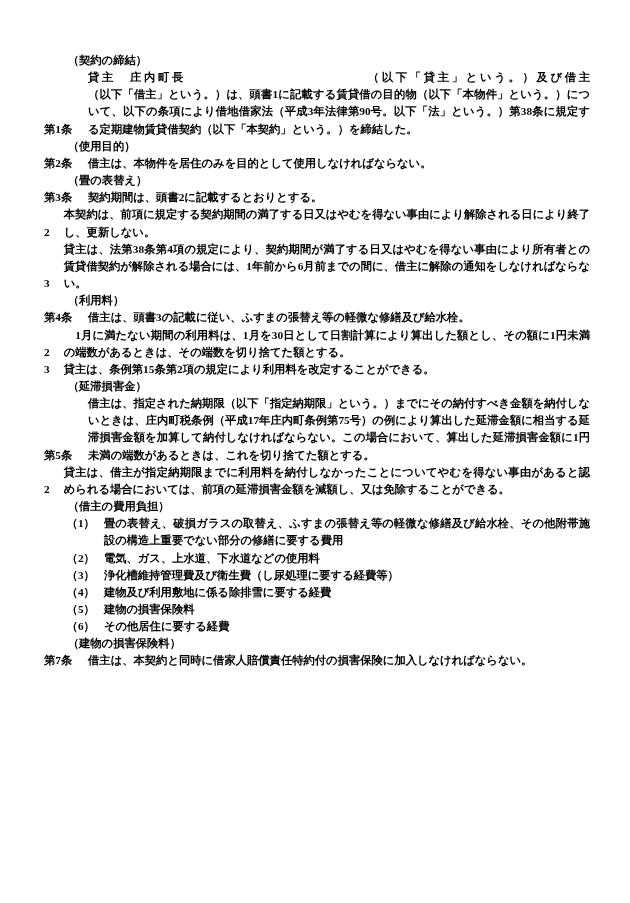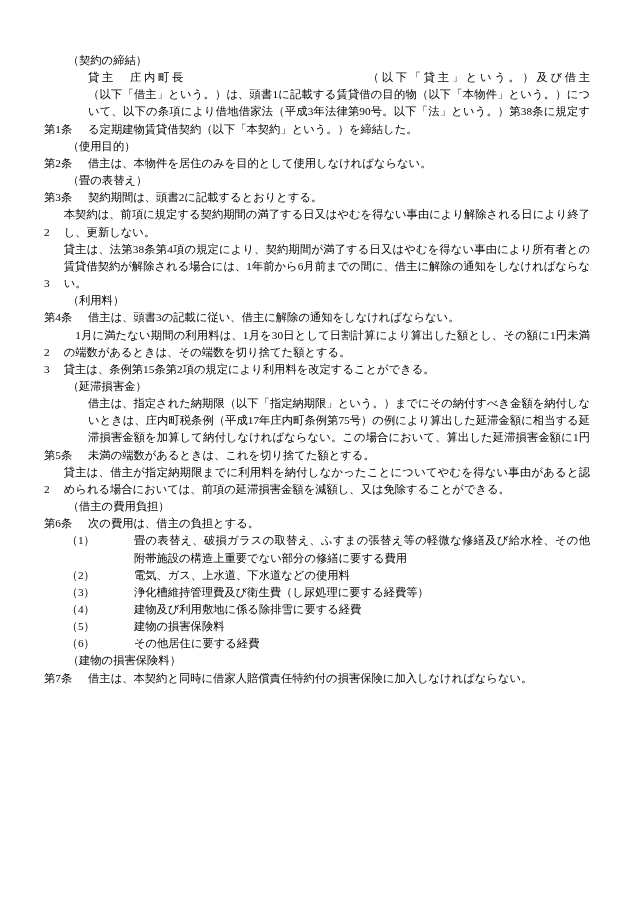--- a/index.html
+++ b/index.html
@@ -14,20 +14,21 @@
     color: #000000;
     font-size: 11.3px;
     line-height: 1.52;
   }
   .page {
     box-sizing: border-box;
     width: 630px;
     height: 903px;
     padding: 52px 40px 20px 44px;
     position: relative;
+    font-weight: bold;
   }
   .block {
     margin: 0;
   }
   
   .heading {
     padding-left: 2.1em;
     white-space: pre-wrap;
   }
   
@@ -58,21 +59,20 @@
     padding-left: 2.0em;
   }
   .item .label {
     flex: 0 0 auto;
     width: 3.3em;
     white-space: pre;
   }
   .item .body {
     flex: 1 1 auto;
     text-align: justify;
-    margin-left: 30px;
   }
 </style>
 </head>
 <body>
 
 <div class="page">
   <div id="doc-body">
       <div class="block heading">（契約の締結）</div>
       <div class="block article art">
         <span class="label">第1条</span>
@@ -92,44 +92,40 @@
         <span class="label">2</span>
         <span class="body">本契約は、前項に規定する契約期間の満了する日又はやむを得ない事由により解除される日により終了し、更新しない。</span>
       </div>
       <div class="block article sub">
         <span class="label">3</span>
         <span class="body">貸主は、法第38条第4項の規定により、契約期間が満了する日又はやむを得ない事由により所有者との賃貸借契約が解除される場合には、1年前から6月前までの間に、借主に解除の通知をしなければならない。</span>
       </div>
       <div class="block heading">（利用料）</div>
       <div class="block article art">
         <span class="label">第4条</span>
-        <span class="body">借主は、頭書3の記載に従い、借主に解除の通知をしなければならない。</span>
+        <span class="body">借主は、頭書3の記載に従い、ふすまの張替え等の軽微な修繕及び給水栓。</span>
       </div>
       <div class="block article sub">
         <span class="label">2</span>
         <span class="body">　1月に満たない期間の利用料は、1月を30日として日割計算により算出した額とし、その額に1円未満の端数があるときは、その端数を切り捨てた額とする。</span>
       </div>
       <div class="block article sub">
         <span class="label">3</span>
         <span class="body">貸主は、条例第15条第2項の規定により利用料を改定することができる。</span>
       </div>
       <div class="block heading">（延滞損害金）</div>
       <div class="block article art">
         <span class="label">第5条</span>
         <span class="body">借主は、指定された納期限（以下「指定納期限」という。）までにその納付すべき金額を納付しないときは、庄内町税条例（平成17年庄内町条例第75号）の例により算出した延滞金額に相当する延滞損害金額を加算して納付しなければならない。この場合において、算出した延滞損害金額に1円未満の端数があるときは、これを切り捨てた額とする。</span>
       </div>
       <div class="block article sub">
         <span class="label">2</span>
         <span class="body">貸主は、借主が指定納期限までに利用料を納付しなかったことについてやむを得ない事由があると認められる場合においては、前項の延滞損害金額を減額し、又は免除することができる。</span>
       </div>
       <div class="block heading">（借主の費用負担）</div>
-      <div class="block article art">
-        <span class="label">第6条</span>
-        <span class="body">次の費用は、借主の負担とする。</span>
-      </div>
       <div class="block item">
         <span class="label">（1）</span>
         <span class="body">畳の表替え、破損ガラスの取替え、ふすまの張替え等の軽微な修繕及び給水栓、その他附帯施設の構造上重要でない部分の修繕に要する費用</span>
       </div>
       <div class="block item">
         <span class="label">（2）</span>
         <span class="body">電気、ガス、上水道、下水道などの使用料</span>
       </div>
       <div class="block item">
         <span class="label">（3）</span>

